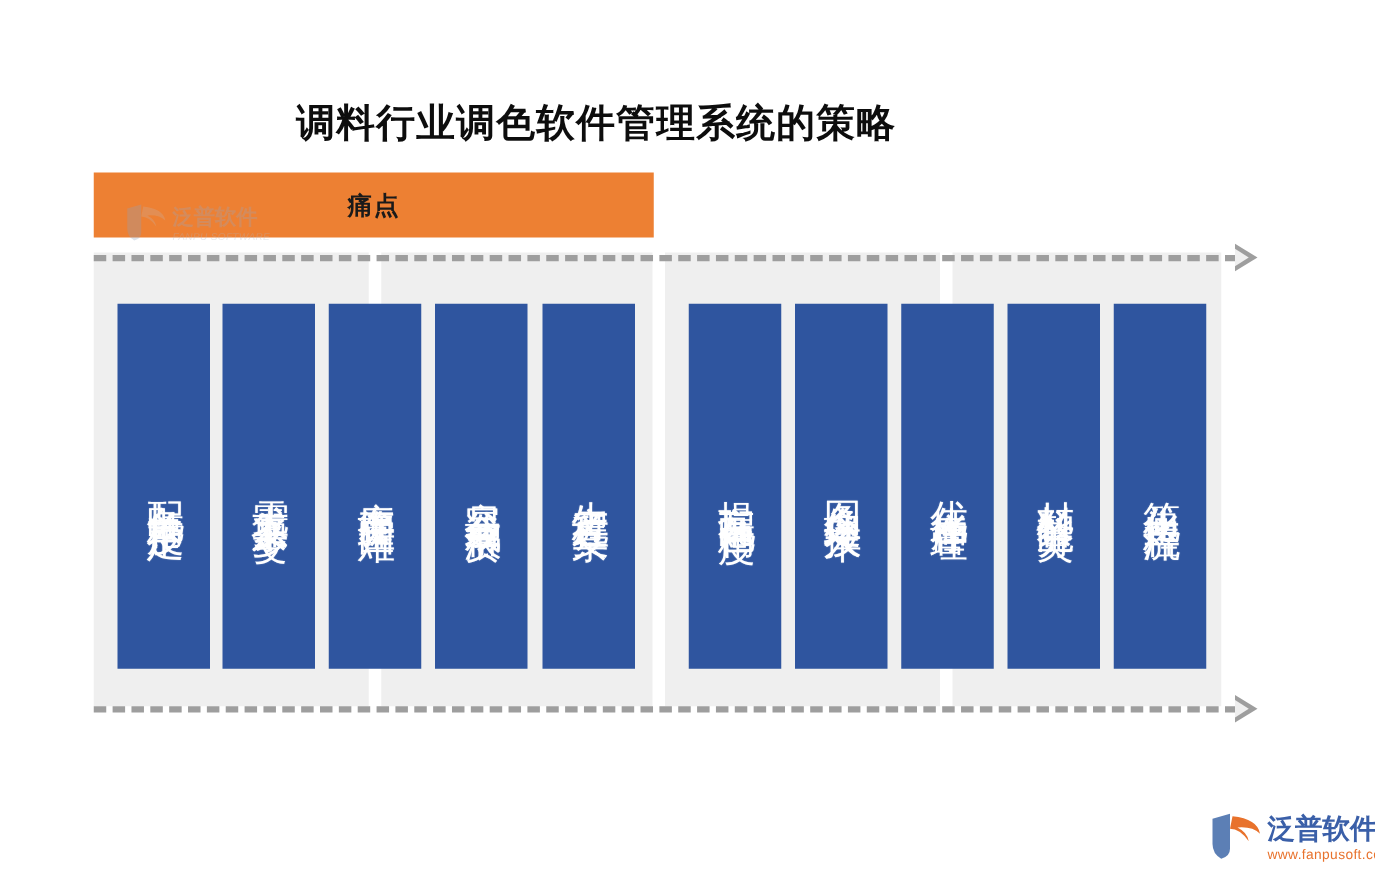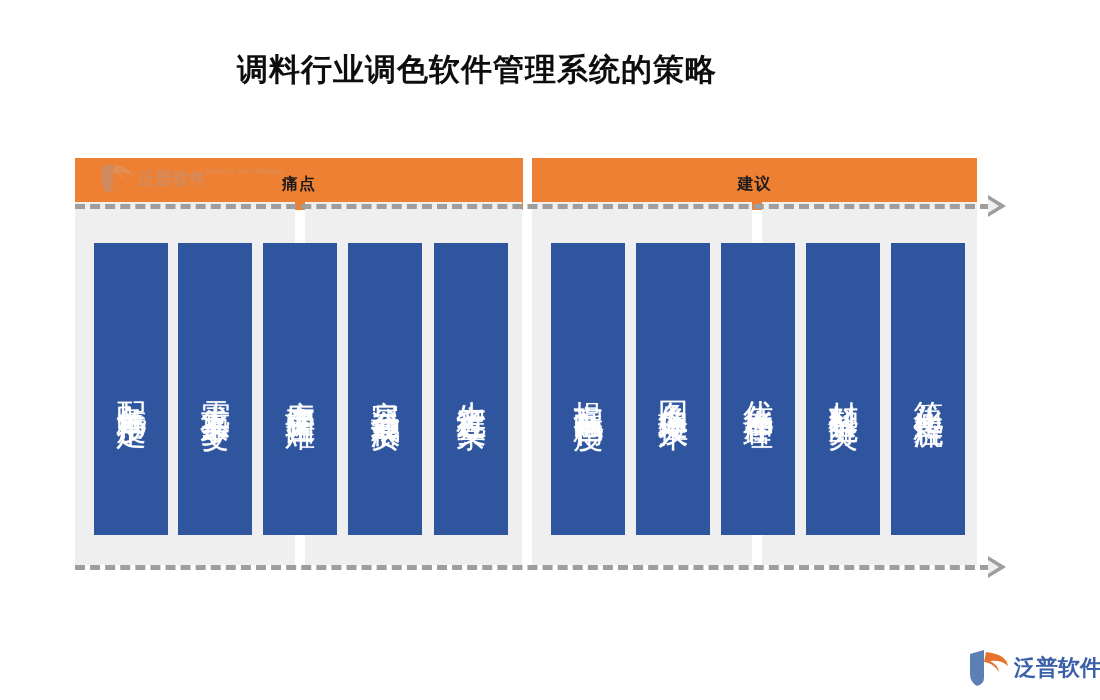--- a/index.html
+++ b/index.html
@@ -8,40 +8,39 @@
     background:#ffffff;
     font-family:"Liberation Sans","DejaVu Sans",sans-serif;
     overflow:hidden;
     position:relative;
   }
   #canvas{position:relative;width:1100px;height:700px;}
 
   
   .title{
     position:absolute;
-    left:0;top:49px;width:954px;
+    left:0;top:78px;width:954px;
     text-align:center;
     font-size:31px;
     font-weight:bold;
     color:#0d0d0d;
     letter-spacing:1px;
     white-space:nowrap;
   }
 
   
   .hdr{
     position:absolute;
     top:138px;height:52px;
     background:#ED8033;
     color:#1a1a1a;
-    font-size:16px;
+    font-size:20px;
     font-weight:bold;
     display:flex;align-items:center;justify-content:center;
     letter-spacing:1px;
-    margin-top:20px;
   }
   .hdr.left{left:75px;width:448px;}
   .hdr.right{left:532px;width:445px;}
 
   
   .panel{
     position:absolute;
     top:202px;height:363px;
     background:#EFEFEF;
   }
@@ -106,41 +105,38 @@
     display:flex;align-items:center;
     pointer-events:none;
   }
   .wm-top{left:100px;top:162px;opacity:.30;}
   .wm-bot{left:968px;top:648px;}
 
   .wm-mark{position:relative;flex:none;}
   .wm-top .wm-mark{width:34px;height:32px;}
   .wm-bot .wm-mark{width:42px;height:40px;}
 
-  .wm-txt{display:flex;flex-direction:row;margin-left:4px;}
+  .wm-txt{display:flex;flex-direction:column;margin-left:4px;}
   .wm-cn{font-weight:bold;color:#2F559F;white-space:nowrap;}
   .wm-en{color:#E8722C;white-space:nowrap;letter-spacing:.3px;}
   .wm-top .wm-cn{font-size:17px;color:#9aa7bd;}
   .wm-top .wm-en{font-size:8px;color:#b0b6c2;font-style:italic;}
   .wm-bot .wm-cn{font-size:22px;color:#3A5FA8;}
   .wm-bot .wm-en{font-size:11px;color:#E8722C;}
 </style>
 </head>
 <body>
 
 <div id="canvas">
 
   <div class="title">调料行业调色软件管理系统的策略</div>
 
   <div class="hdr left">
     <span>痛点</span>
   </div>
-  <div class="hdr right">
-    <span>建议</span>
-  </div>
 
   <div class="panel p1"></div>
   <div class="panel p2"></div>
   <div class="panel p3"></div>
   <div class="panel p4"></div>
 
   <div class="flowline top"></div>
   <div class="arrowhead top"></div>
   <div class="arrow-notch t"></div>
 

